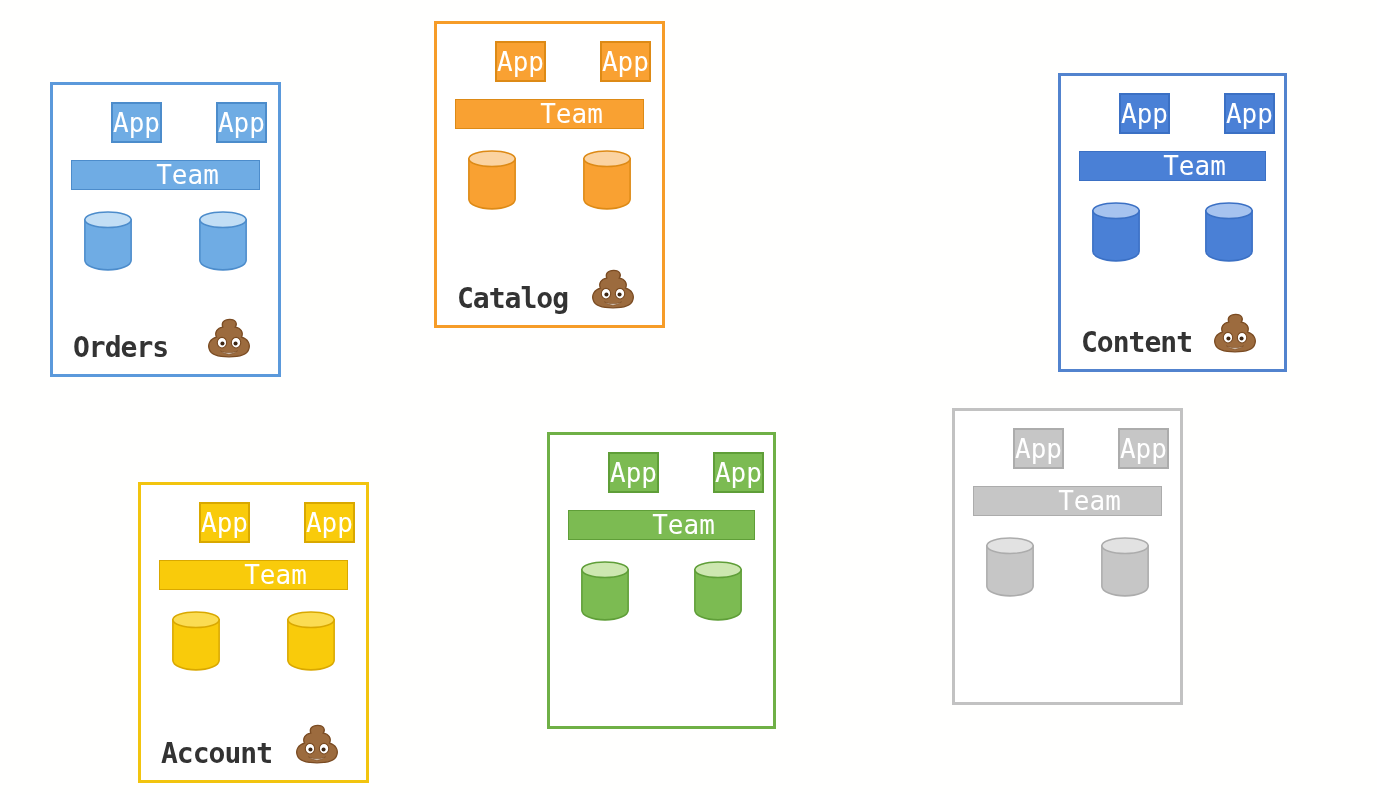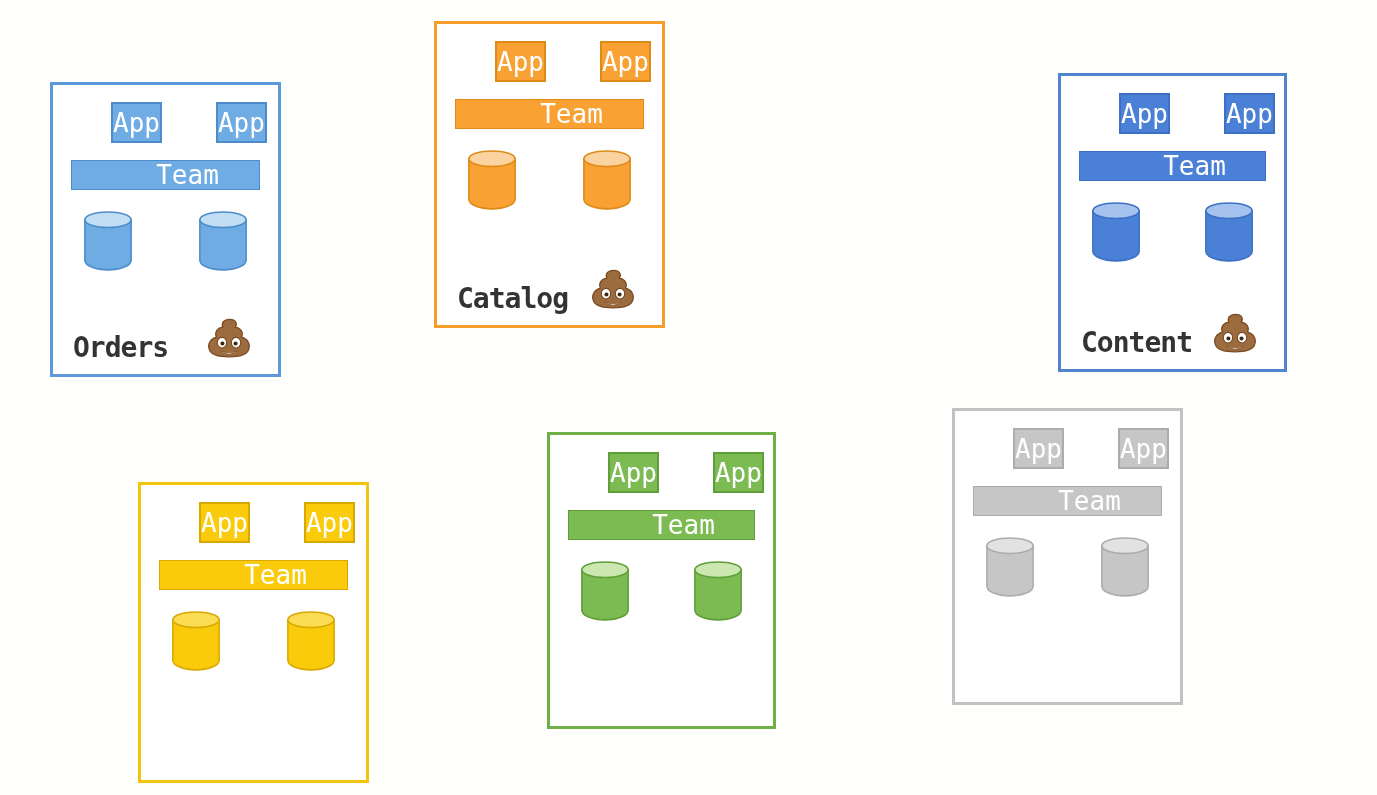--- a/index.html
+++ b/index.html
@@ -178,20 +178,31 @@
     <div class="cyl-row">
       <svg class="cyl" viewBox="0 0 56 64" aria-hidden="true">
         <path class="cyl-body" d="M4 11 V53 C4 58.5 14.7 63 28 63 C41.3 63 52 58.5 52 53 V11 Z"></path>
         <ellipse class="cyl-top" cx="28" cy="11" rx="24" ry="8"></ellipse>
       </svg>
       <svg class="cyl" viewBox="0 0 56 64" aria-hidden="true">
         <path class="cyl-body" d="M4 11 V53 C4 58.5 14.7 63 28 63 C41.3 63 52 58.5 52 53 V11 Z"></path>
         <ellipse class="cyl-top" cx="28" cy="11" rx="24" ry="8"></ellipse>
       </svg>
     </div>
+    <div class="bottom-row">
+      <span class="card-label">Account</span>
+      <svg class="poop" viewBox="0 0 64 52" aria-hidden="true">
+        <path class="poo-body" d="M33 2 c8 0 10 6 7 10 c7 1 11 7 8 13 c8 2 12 9 9 16 c-2 6 -10 9 -25 9 c-15 0 -23 -3 -25 -9 c-3 -7 1 -14 9 -16 c-3 -6 1 -12 8 -13 c-2 -5 1 -10 9 -10 z"></path>
+        <ellipse class="poo-eye" cx="23" cy="32" rx="6" ry="6.8"></ellipse>
+        <ellipse class="poo-eye" cx="41" cy="32" rx="6" ry="6.8"></ellipse>
+        <circle class="poo-pupil" cx="23.6" cy="33" r="2.6"></circle>
+        <circle class="poo-pupil" cx="40.4" cy="33" r="2.6"></circle>
+        <path class="poo-mouth" d="M21 42.5 Q32 51 43 42.5 Q32 47.5 21 42.5 Z"></path>
+      </svg>
+    </div>
   </div>
     <div class="card card-orders" style="--fill: #7CBB52; --border: #6FB046; --outline: #5F9E38; --cyltop: #CDE7B0;">
     <div class="apps-row">
       <div class="app">
         <span>App</span>
       </div>
       <div class="app">
         <span>App</span>
       </div>
     </div>

